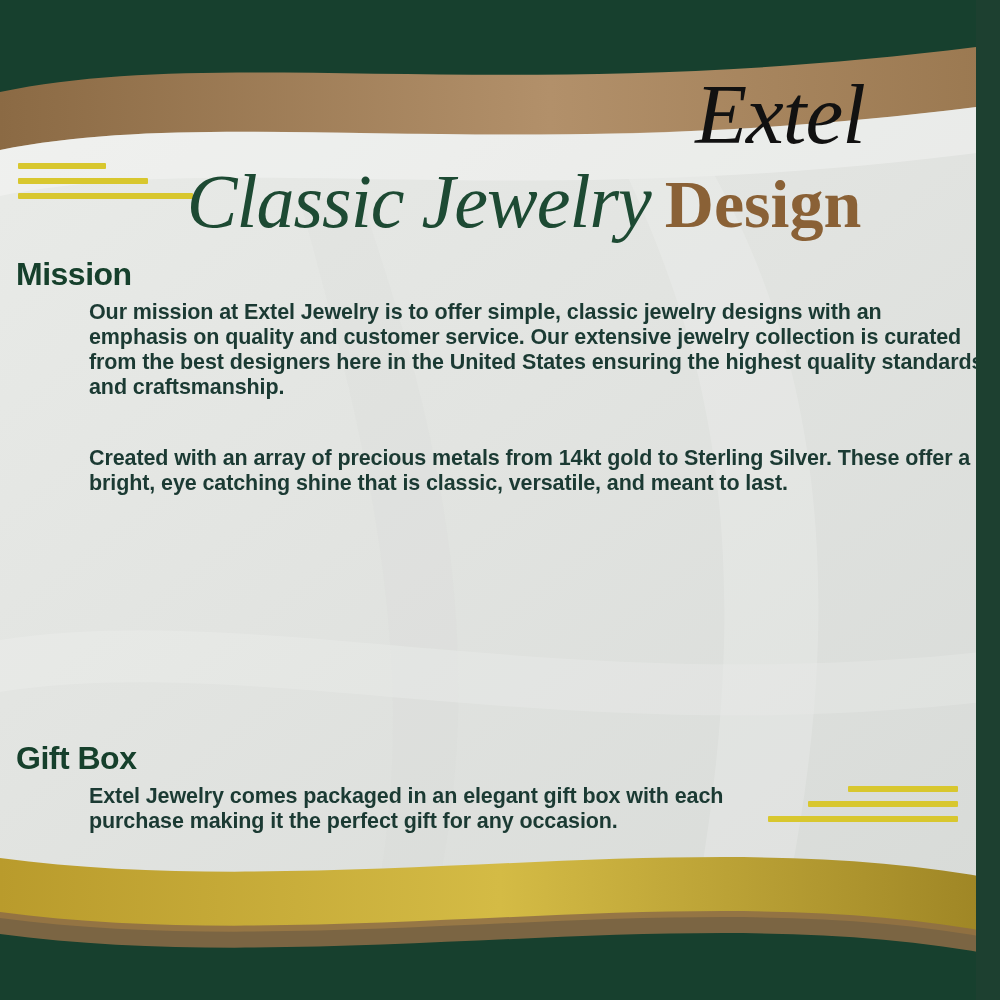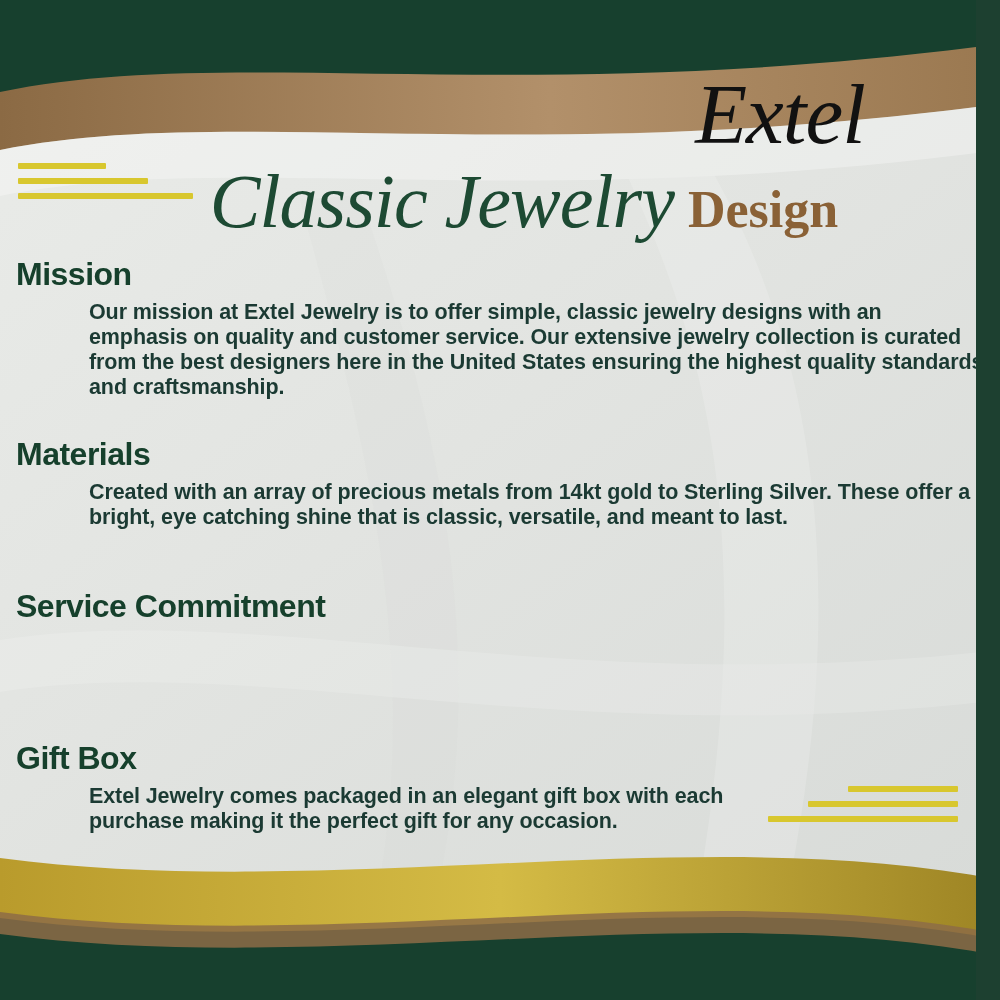--- a/index.html
+++ b/index.html
@@ -43,21 +43,21 @@
     font-family:"Liberation Serif",serif;
     font-style:italic;
     font-size:76px;
     color:#1d4a33;
     letter-spacing:-1px;
     margin-left:48px;
   }
   .title-b{
     font-family:"Liberation Serif",serif;
     font-weight:bold;
-    font-size:52px;
+    font-size:68px;
     color:#8a6136;
     letter-spacing:0px;
     margin-left:14px;
   }
 
   
   .deco{position:absolute;}
   .deco span{display:block;height:6px;background:#d8c72e;margin-bottom:9px;border-radius:1px;}
 
   
@@ -143,26 +143,24 @@
     <div class="title-row">
       <span class="title-a">Classic Jewelry</span><span class="title-b">Design</span>
     </div>
 
     <div class="section" style="top:258px;">
       <h2 class="sec-head">Mission</h2>
       <p class="sec-body">Our mission at Extel Jewelry is to offer simple, classic jewelry designs with an emphasis on quality and customer service. Our extensive jewelry collection is curated from the best designers here in the United States ensuring the highest quality standards and craftsmanship.</p>
     </div>
 
     <div class="section" style="top:438px;">
-      <h2 class="sec-head">Materials</h2>
       <p class="sec-body">Created with an array of precious metals from 14kt gold to Sterling Silver. These offer a bright, eye catching shine that is classic, versatile, and meant to last.</p>
     </div>
 
     <div class="section" style="top:590px;">
-      <h2 class="sec-head">Service Commitment</h2>
     </div>
 
     <div class="section" style="top:742px;">
       <h2 class="sec-head">Gift Box</h2>
       <p class="sec-body narrow">Extel Jewelry comes packaged in an elegant gift box with each purchase making it the perfect gift for any occasion.</p>
     </div>
 
     <div class="deco" style="right:18px;top:786px;text-align:right;">
       <span style="width:110px;margin-left:auto;"></span>
       <span style="width:150px;margin-left:auto;"></span>

